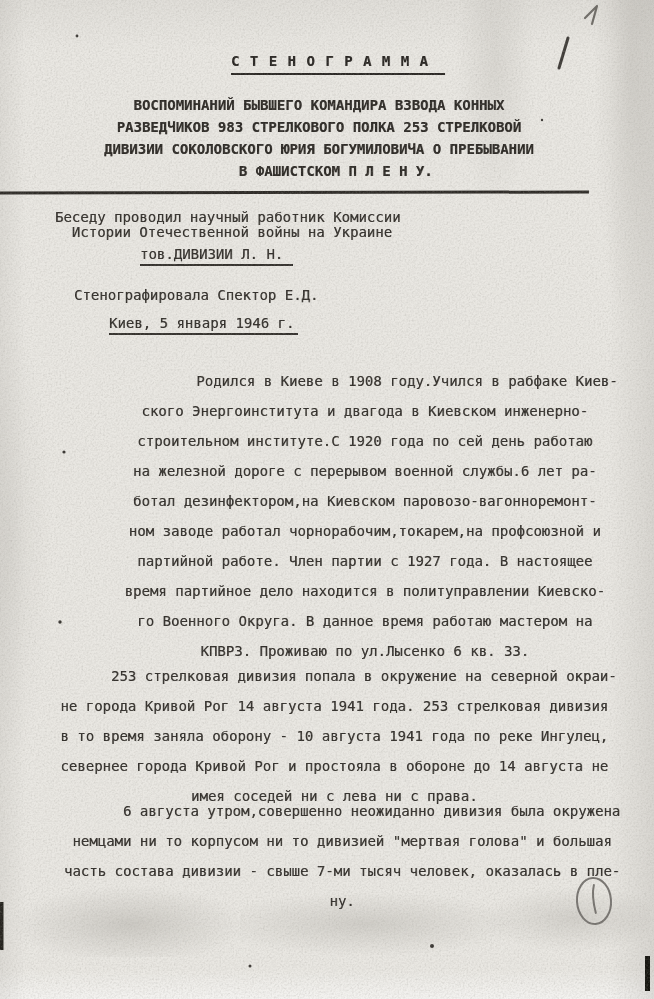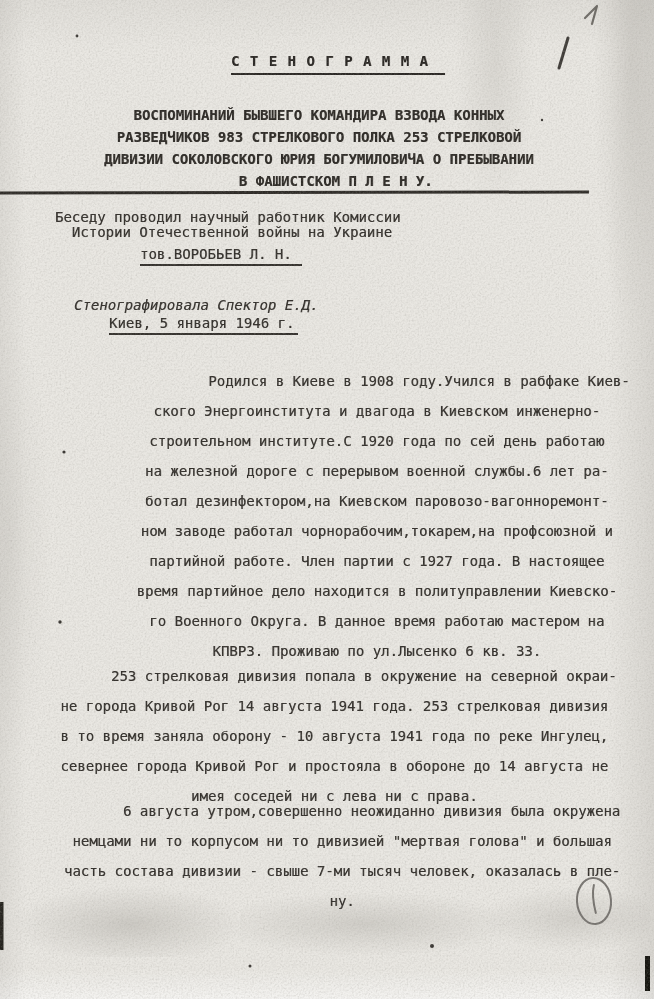--- a/index.html
+++ b/index.html
@@ -24,49 +24,49 @@
   }
   .doc-title {
     left: 231px; top: 53px;
     font-weight: 700;
     letter-spacing: 1px;
     color: #292623;
     border-bottom: 2.5px solid #2b2825;
     padding: 0 16px 4px 0;
   }
   .doc-heading {
-    left: 104px; top: 104px;
+    left: 104px; top: 94px;
     font-weight: 700;
     line-height: 22px;
     color: #2d2a26;
   }
   .head-rule {
     position: absolute;
     left: 0; top: 191px;
     width: 589px; height: 2.5px;
     background: #2e2b27;
     transform: rotate(-0.1deg);
   }
   .interviewer {
     left: 55px; top: 210px;
     line-height: 15px;
   }
   .interviewer-name {
     left: 140px; top: 246px;
     border-bottom: 2px solid #35322e;
     padding: 0 10px 2px 0;
   }
-  .stenographer { left: 74px; top: 297px; font-style: italic; }
+  .stenographer { left: 74px; top: 287px; }
   .place-date {
     left: 109px; top: 315px;
     border-bottom: 2px solid #35322e;
     padding: 0 4px 2px 0;
   }
   .para { line-height: 30px; }
-  .para-1 { left: 124px; top: 366px; }
+  .para-1 { left: 112px; top: 366px; }
   .para-2 { left: 52px;  top: 661px; }
   .para-3 { left: 64px;  top: 796px; }
 
   .stain { position: absolute; pointer-events: none; }
   .stain-b1 { left: 10px;  top: 885px; width: 240px; height: 72px;
     background: radial-gradient(ellipse at 50% 55%, rgba(118,114,106,0.26), rgba(118,114,106,0) 70%); }
   .stain-b2 { left: 240px; top: 892px; width: 280px; height: 64px;
     background: radial-gradient(ellipse at 45% 50%, rgba(118,114,106,0.22), rgba(118,114,106,0) 72%); }
   .stain-b3 { left: 480px; top: 886px; width: 170px; height: 66px;
     background: radial-gradient(ellipse at 55% 50%, rgba(118,114,106,0.20), rgba(118,114,106,0) 70%); }
@@ -100,21 +100,21 @@
   <div class="typewriter doc-heading">ВОСПОМИНАНИЙ БЫВШЕГО КОМАНДИРА ВЗВОДА КОННЫХ
 РАЗВЕДЧИКОВ 983 СТРЕЛКОВОГО ПОЛКА 253 СТРЕЛКОВОЙ
 ДИВИЗИИ СОКОЛОВСКОГО ЮРИЯ БОГУМИЛОВИЧА О ПРЕБЫВАНИИ
     В ФАШИСТСКОМ П Л Е Н У.</div>
 
   <div class="head-rule"></div>
 
   <div class="typewriter interviewer">Беседу проводил научный работник Комиссии
  Истории Отечественной войны на Украине</div>
 
-  <div class="typewriter interviewer-name">тов.ВОРОБЬЕВ Л. Н.</div>
+  <div class="typewriter interviewer-name">тов.ДИВИЗИИ Л. Н.</div>
 
   <div class="typewriter stenographer">Стенографировала Спектор Е.Д.</div>
 
   <div class="typewriter place-date">Киев, 5 января 1946 г.</div>
 
   <div class="typewriter para para-1">          Родился в Киеве в 1908 году.Учился в рабфаке Киев-
 ского Энергоинститута и двагода в Киевском инженерно-
 строительном институте.С 1920 года по сей день работаю
 на железной дороге с перерывом военной службы.6 лет ра-
 ботал дезинфектором,на Киевском паровозо-вагонноремонт-

